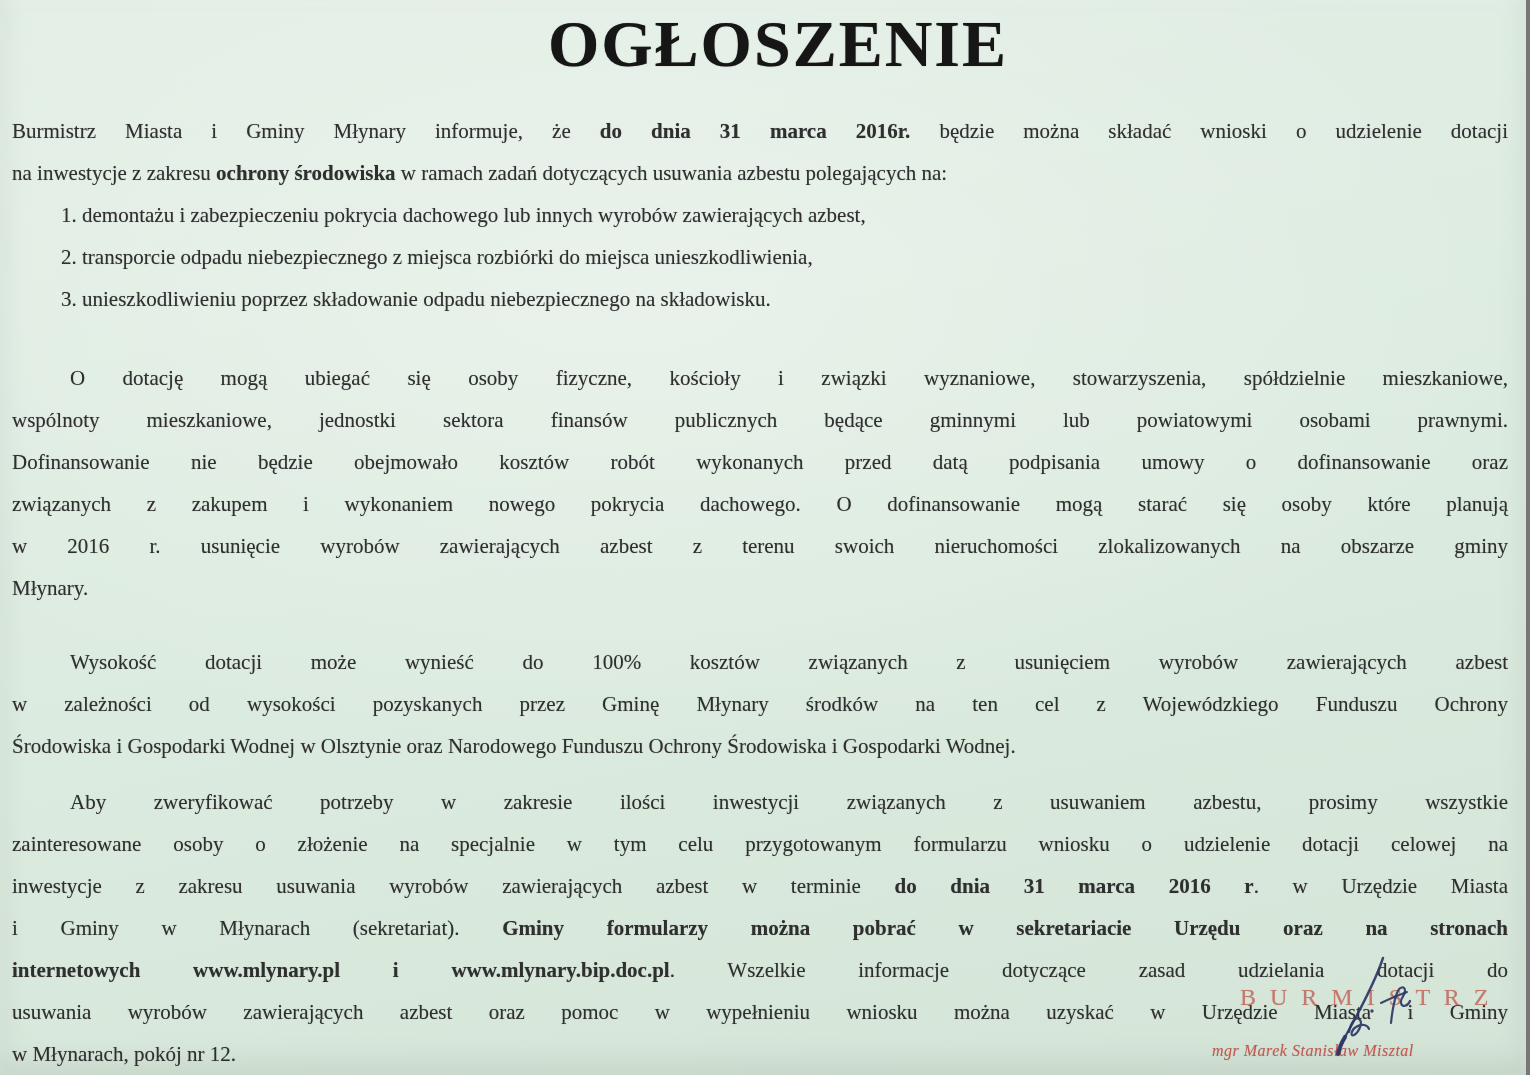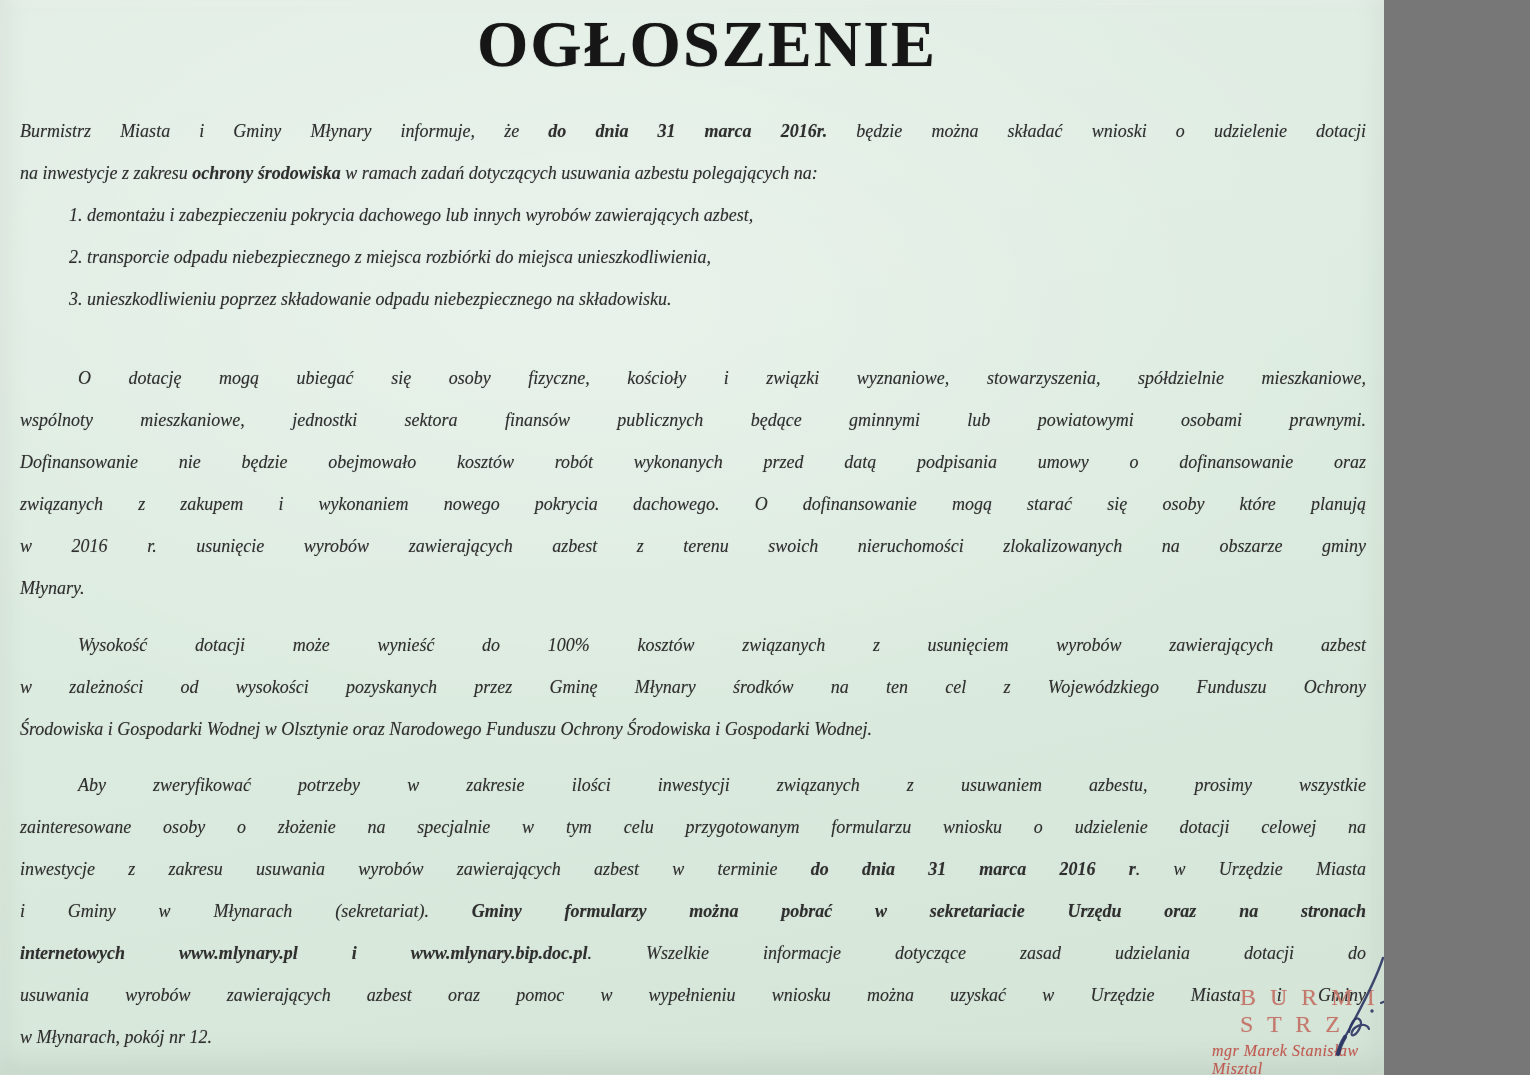--- a/index.html
+++ b/index.html
@@ -1,56 +1,55 @@
 <!DOCTYPE html>
 <html lang="pl"><head>
 <meta charset="utf-8">
 <style>
   html,body{margin:0;padding:0;background:#777;}
   .page{
     position:relative;
-    width:1384px;height:1075px;
+    width:1526px;height:1075px;
     overflow:hidden;
     font-family:"Liberation Serif","DejaVu Serif",serif;
     color:#2f2f2f;
     background:
       radial-gradient(95% 70% at 42% 28%, rgba(255,255,255,0.30), rgba(255,255,255,0) 62%),
       linear-gradient(168deg,#e3efe6 0%,#dcebdf 55%,#d4e4d7 100%);
     box-shadow: inset 0 -12px 28px rgba(70,90,75,0.12), inset 0 4px 12px rgba(255,255,255,0.25);
   }
   .title{
     margin:6px 0 0;
     padding-left:30px;
     text-align:center;
     font-size:66px;
     font-weight:bold;
     letter-spacing:2px;
     color:#161616;
     text-shadow:0 0 1px rgba(20,20,20,0.45);
   }
   .doc-body{
     position:absolute;
-    left:20px;right:18px;top:110px;
-    font-size:18px;
+    left:12px;right:18px;top:110px;
+    font-size:21px;
     line-height:42px;
     text-shadow:0 0 1px rgba(47,47,47,0.35);
-    font-style:italic;
   }
   .line{white-space:nowrap;}
   .line-just{
     text-align:justify;
     text-align-last:justify;
     -moz-text-align-last:justify;
     text-justify:inter-word;
   }
   .line-indent{padding-left:58px;}
   .b{font-weight:bold;}
   .blk-intro{margin-bottom:0;}
   .blk-tasks-list{margin-left:49px;margin-bottom:37px;}
-  .blk-eligibility{margin-bottom:15px;}
+  .blk-eligibility{margin-bottom:32px;}
   .blk-amount{margin-bottom:14px;}
   .sig-role{
     position:absolute;
     left:1240px;top:984px;
     font-size:24px;
     letter-spacing:4px;
     color:#c5796d;
     text-shadow:0 0 1px rgba(197,121,109,0.4);
   }
   .sig-name{

